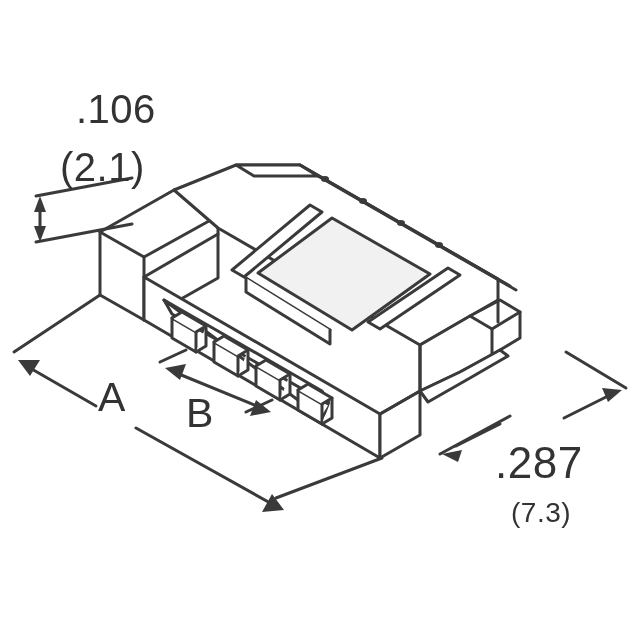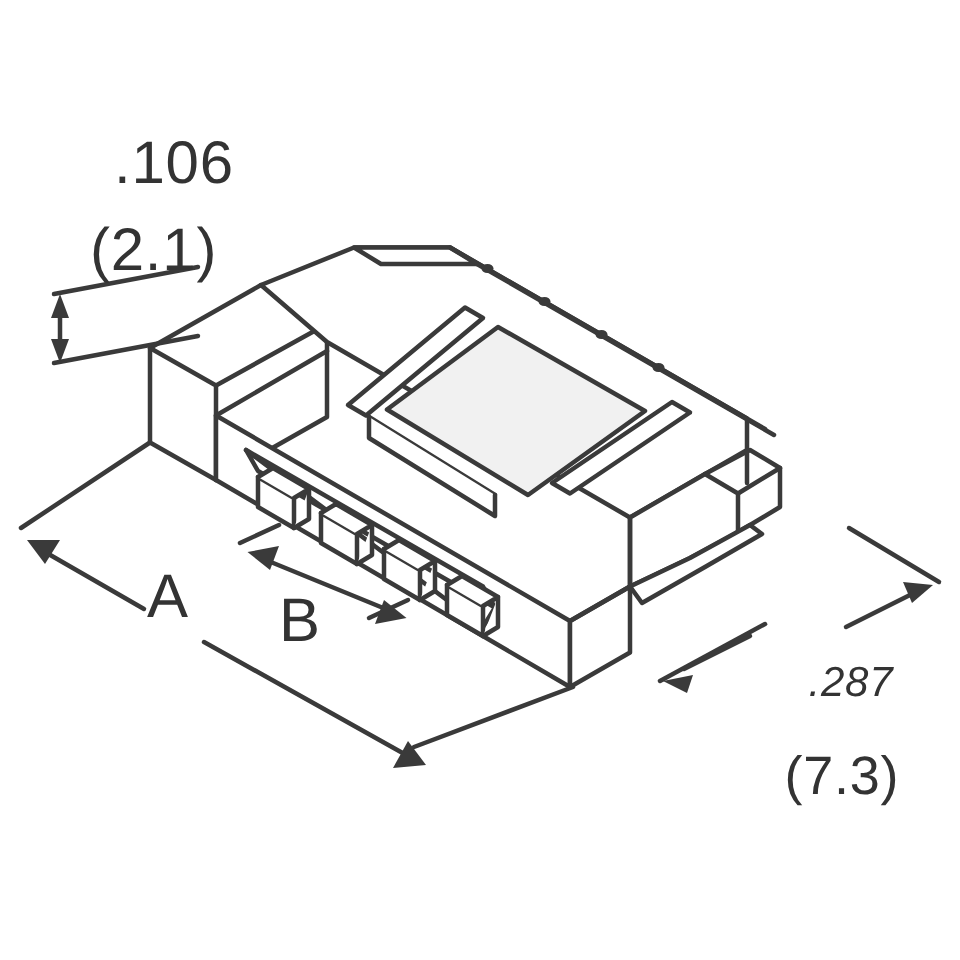--- a/index.html
+++ b/index.html
@@ -27,22 +27,22 @@
     position: absolute;
     color: #333333;
     font-family: "Liberation Sans", sans-serif;
     font-weight: 400;
     white-space: pre;
     line-height: 1;
     letter-spacing: 0.5px;
   }
   #dim-height-in   { left: 60px;  top: 89px;  font-size: 40px; margin-left: 16px; }
   #dim-height-mm   { left: 60px;  top: 147px; font-size: 40px; }
-  #dim-depth-in    { left: 539px; top: 441px; font-size: 28px; font-style: italic; }
-  #dim-depth-mm    { left: 511px; top: 499px; font-size: 36px; margin-left: 12px; }
+  #dim-depth-in    { left: 495px; top: 441px; font-size: 44px; }
+  #dim-depth-mm    { left: 511px; top: 499px; font-size: 28px; }
   #dim-label-a     { left: 98px;  top: 377px; font-size: 41px; }
   #dim-label-b     { left: 186px; top: 393px; font-size: 41px; }
 </style>
 </head>
 <body>
 
 <div id="sheet">
 
   <svg id="drawing" viewBox="0 0 640 640">
     <g fill="none" stroke="#3a3a3a" stroke-width="3" stroke-linejoin="round" stroke-linecap="round">

